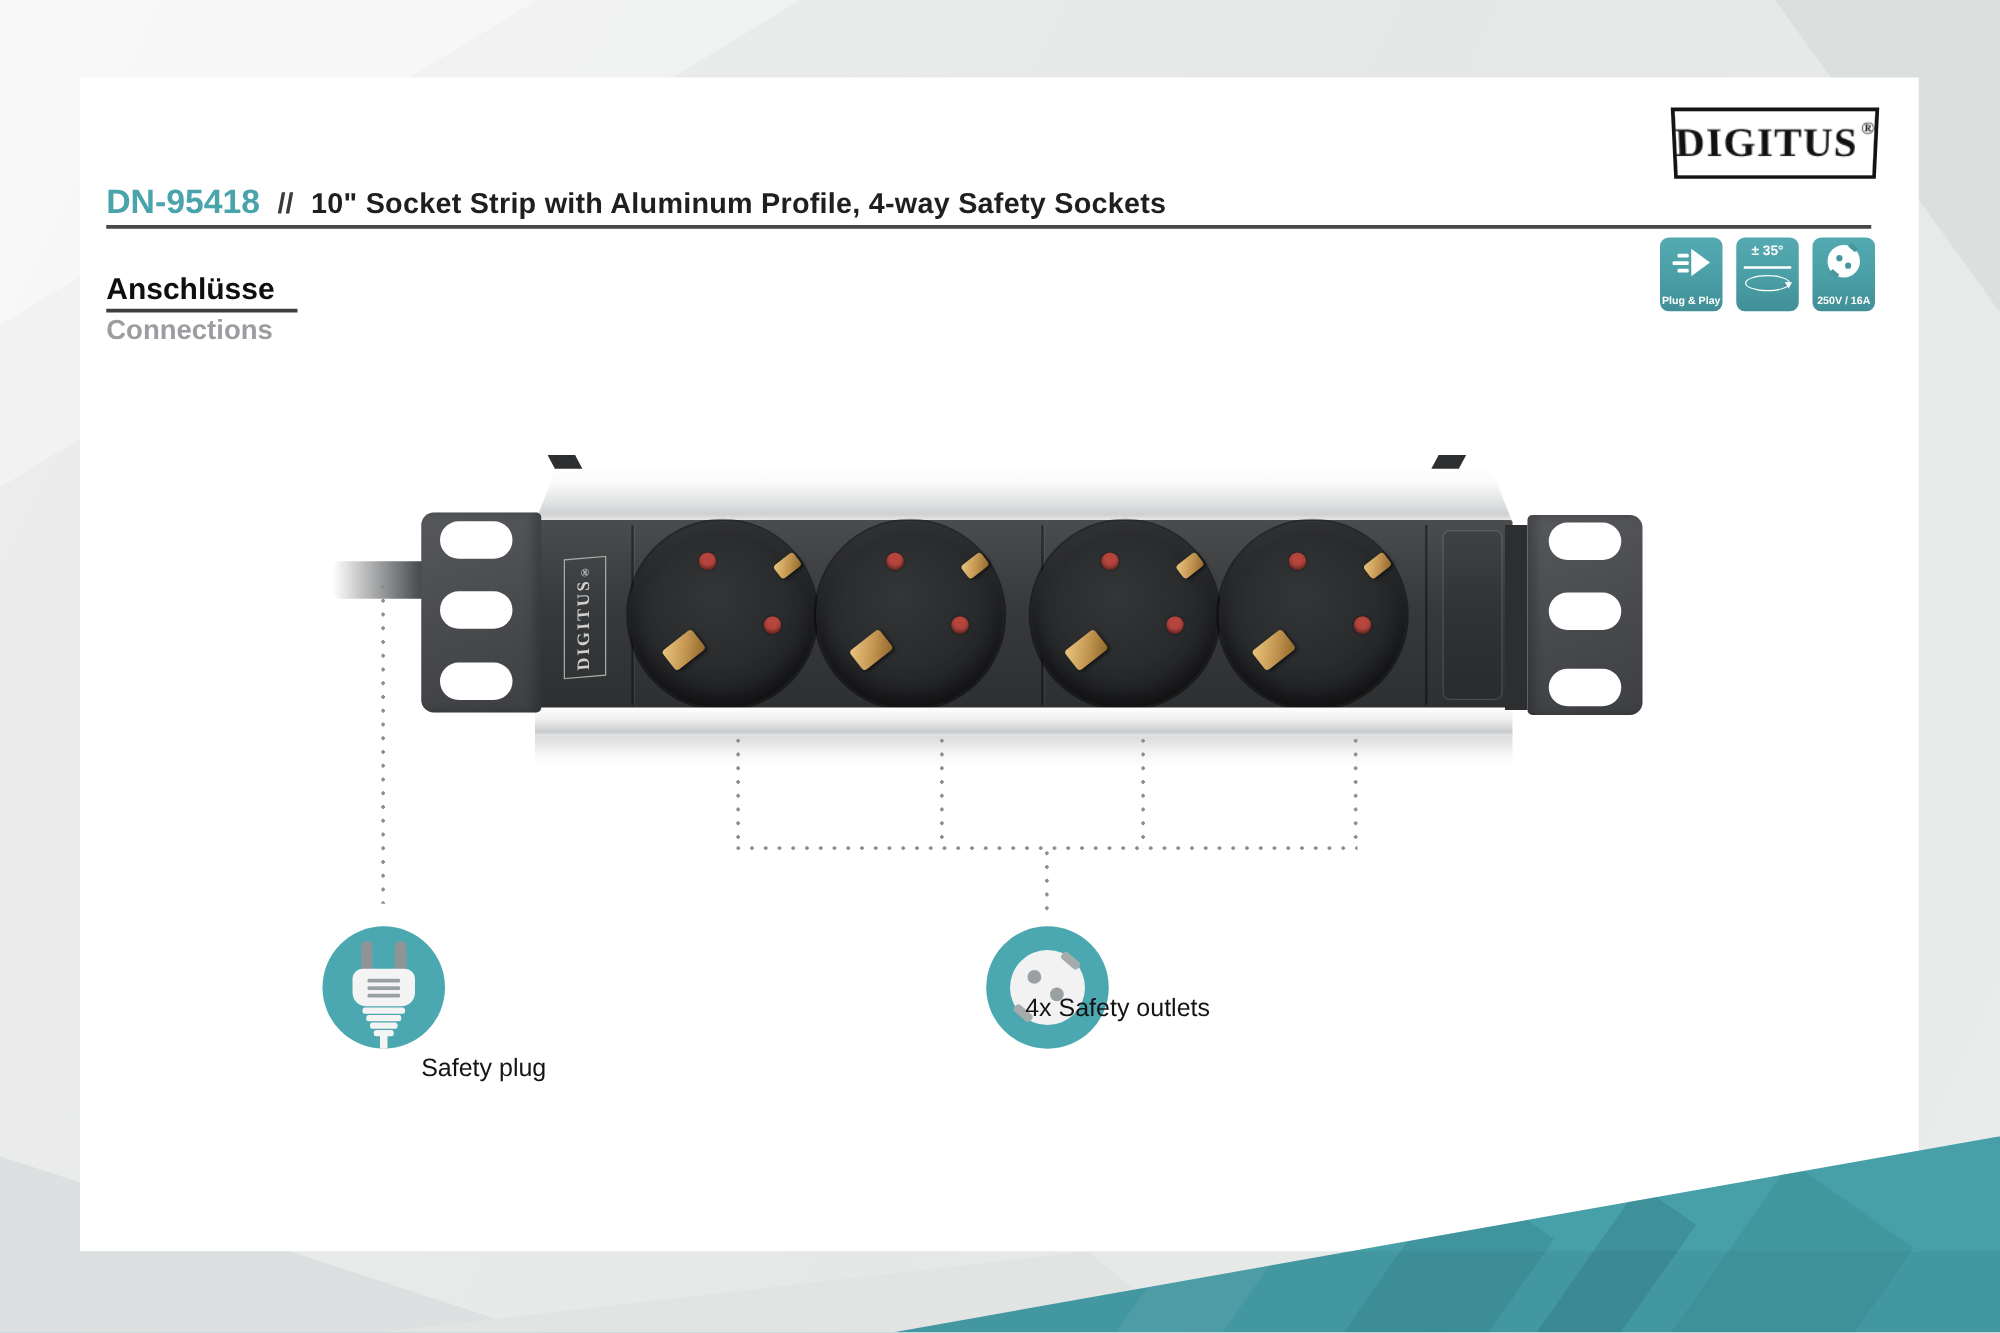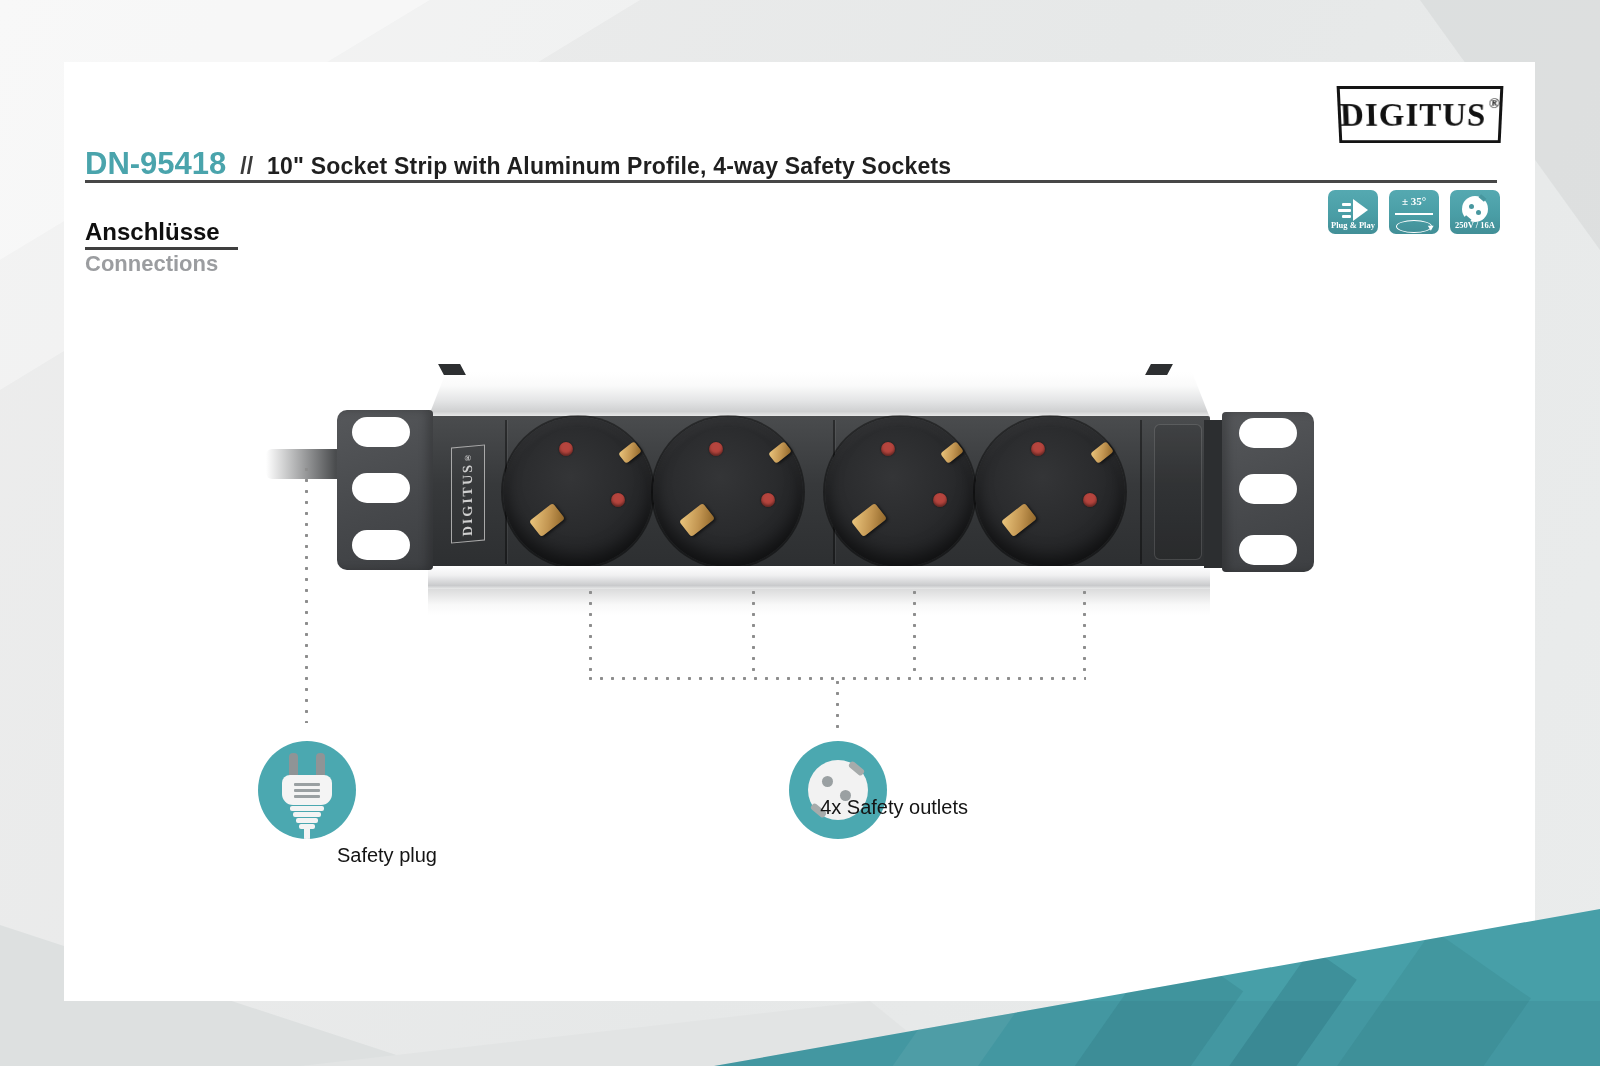--- a/index.html
+++ b/index.html
@@ -39,34 +39,34 @@
     position:absolute; inset:0; border:3px solid #141414; background:#fff;
     transform:perspective(300px) rotateX(-10deg);
     display:flex; align-items:center; justify-content:center;
     font-family:"Liberation Serif", serif; font-weight:bold;
     font-size:33px; letter-spacing:1px; color:#111;
   }
   .brand-reg { font-size:14px; font-weight:bold; transform:translateY(-11px); margin-left:2px; }
 
   
   .title-row { left:85px; top:146px; display:flex; align-items:baseline; gap:14px; z-index:2; white-space:nowrap; }
-  .p-code { font-size:31px; font-weight:bold; color:#4aa4ac; }
+  .p-code { font-size:27px; font-weight:bold; color:#4aa4ac; }
   .p-sep  { font-size:23px; font-weight:bold; color:#3a3a3a; }
   .p-title{ font-size:23px; font-weight:bold; color:#1f1f1f; letter-spacing:.2px; }
   .title-line { left:85px; top:180px; width:1412px; height:3px; background:#474747; z-index:2; }
 
   
   .h-de { left:85px; top:218px; font-size:24px; font-weight:bold; color:#0f0f0f; z-index:2;text-align:right; }
   .h-line { left:85px; top:247px; width:153px; height:2.5px; background:#3f3f3f; z-index:2; }
   .h-en { left:85px; top:251px; font-size:22px; font-weight:bold; color:#9b9da0; z-index:2; }
 
   
   .badges { left:1328px; top:190px; display:flex; gap:11px; z-index:2; }
-  .badge { width:50px; height:44px; border-radius:7px; position:relative; color:#fff;
-           background:linear-gradient(180deg,#55a9b1 0%,#4a9ea6 55%,#428f97 100%);font-family:Liberation Serif, serif; }
+  .badge { width:50px; height:59px; border-radius:7px; position:relative; color:#fff;
+           background:linear-gradient(180deg,#55a9b1 0%,#4a9ea6 55%,#428f97 100%); }
   .badge-label { position:absolute; bottom:4px; left:0; right:0; text-align:center;
                  font-size:8.5px; font-weight:bold; white-space:nowrap; }
   
   .pp-icon { position:absolute; left:0; right:0; top:9px; display:flex; justify-content:center; align-items:center; gap:2px; }
   .pp-lines { display:flex; flex-direction:column; gap:3px; align-items:flex-end; }
   .pp-line { height:3px; background:#fff; border-radius:1px; }
   .pl1 { width:9px; } .pl2 { width:13px; } .pl3 { width:9px; }
   .pp-tri { width:0; height:0; border-left:15px solid #fff; border-top:11px solid transparent; border-bottom:11px solid transparent; }
   
   .tilt-text { position:absolute; top:5px; left:0; right:0; text-align:center; font-size:11px; font-weight:bold; }

